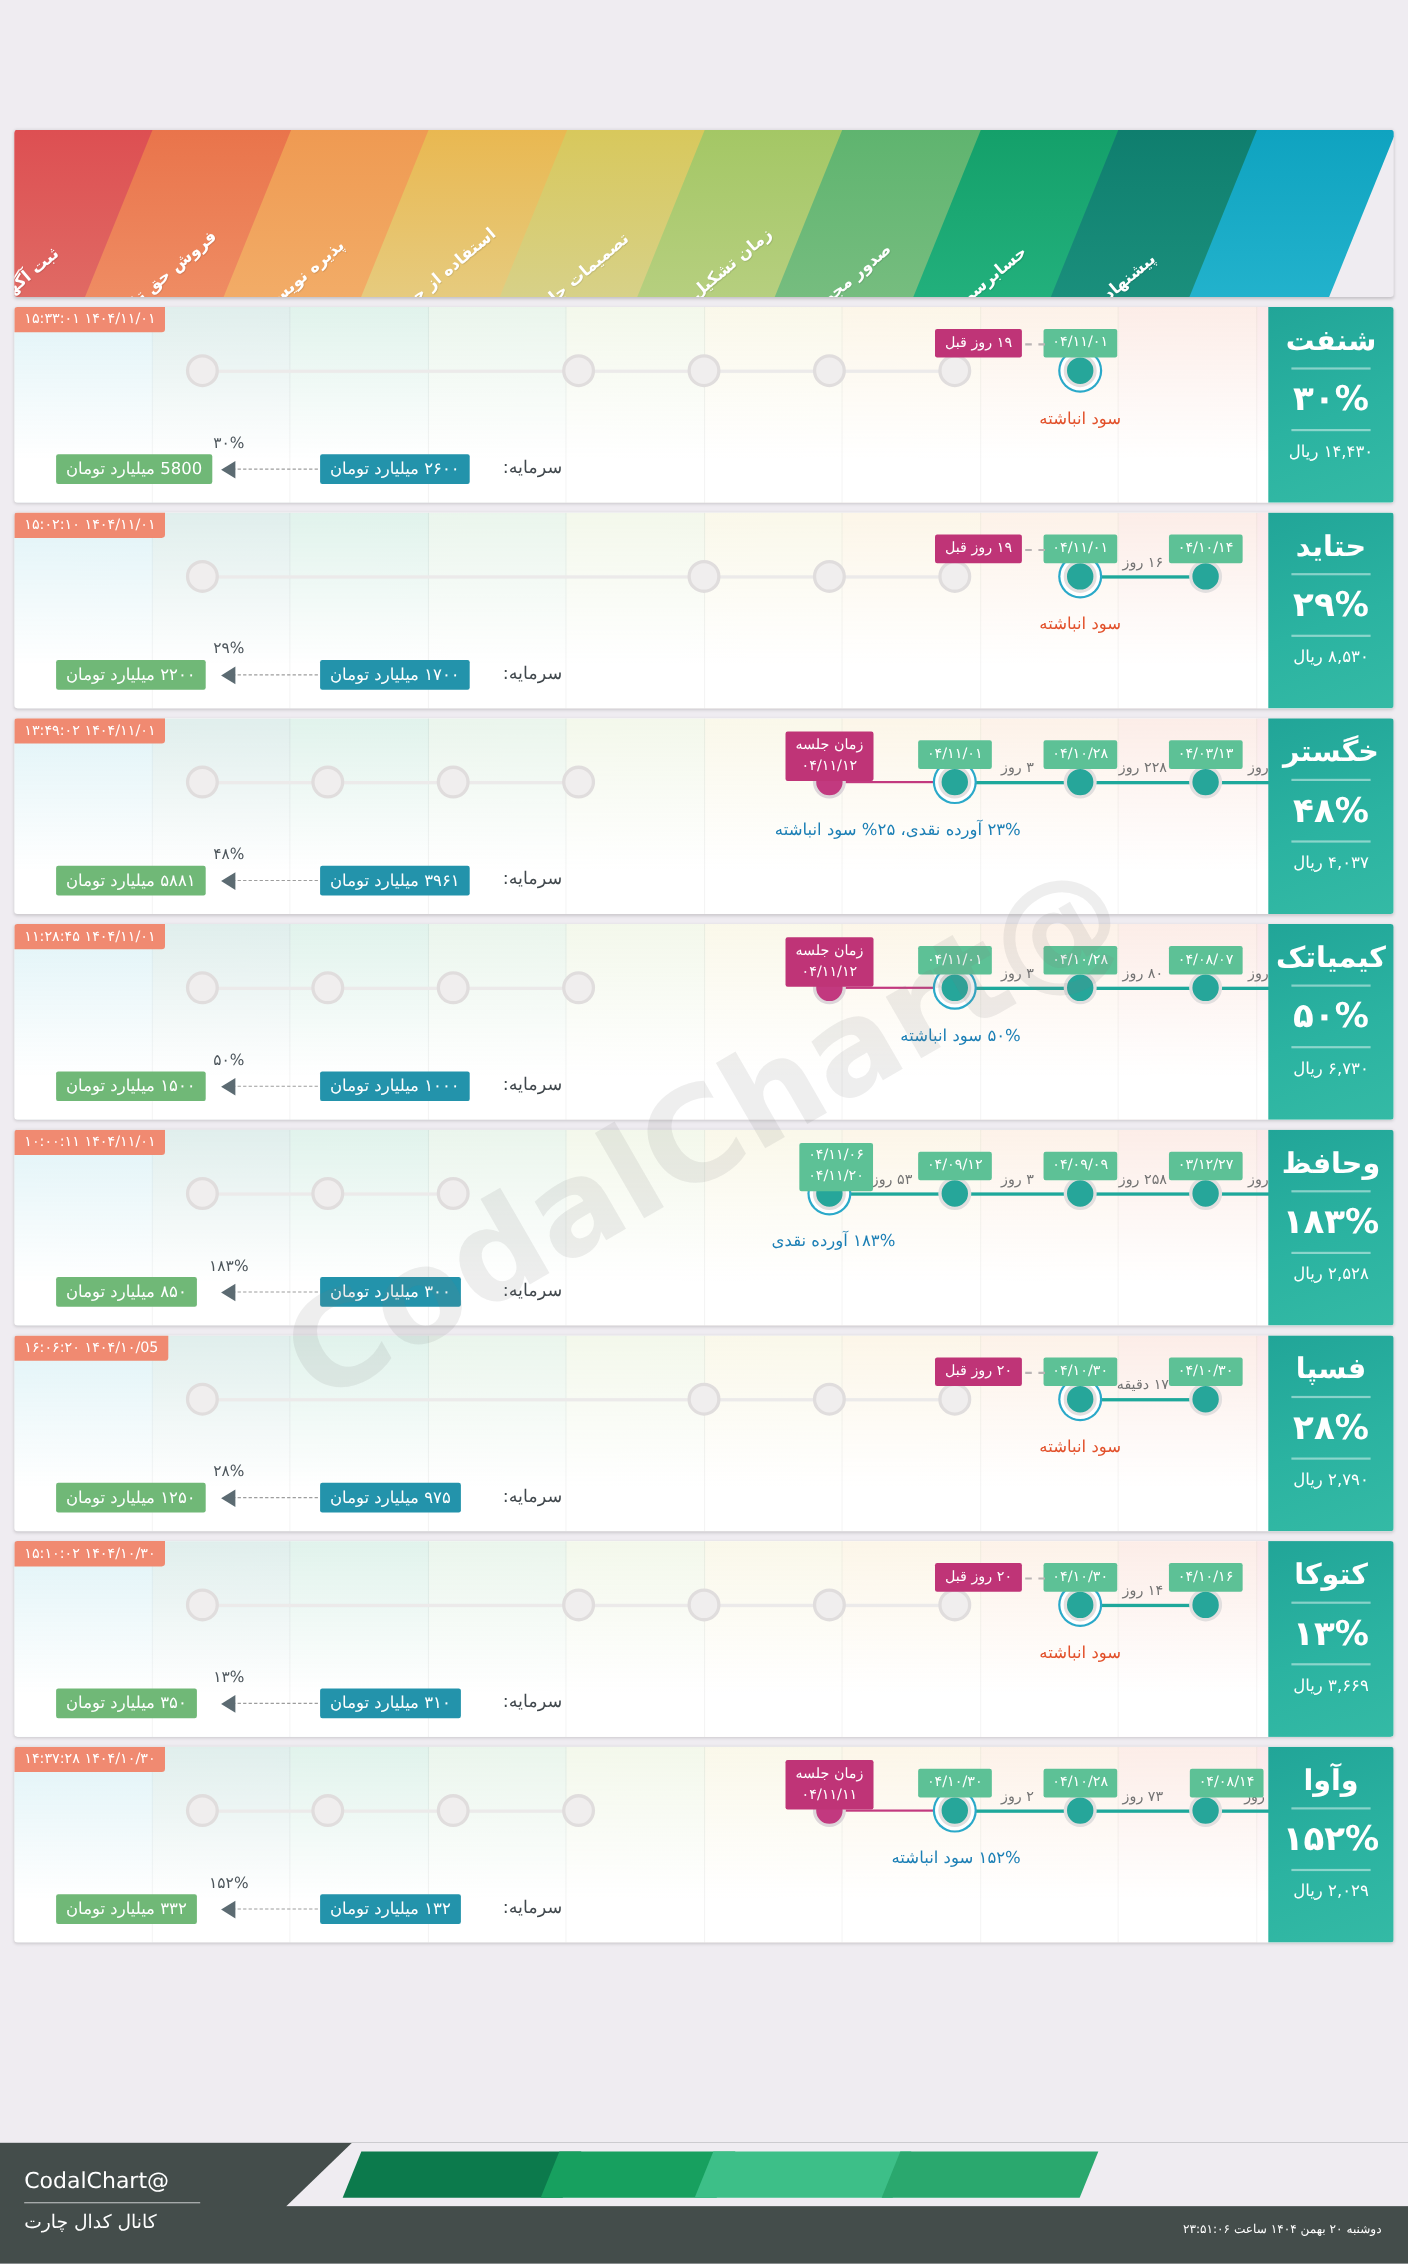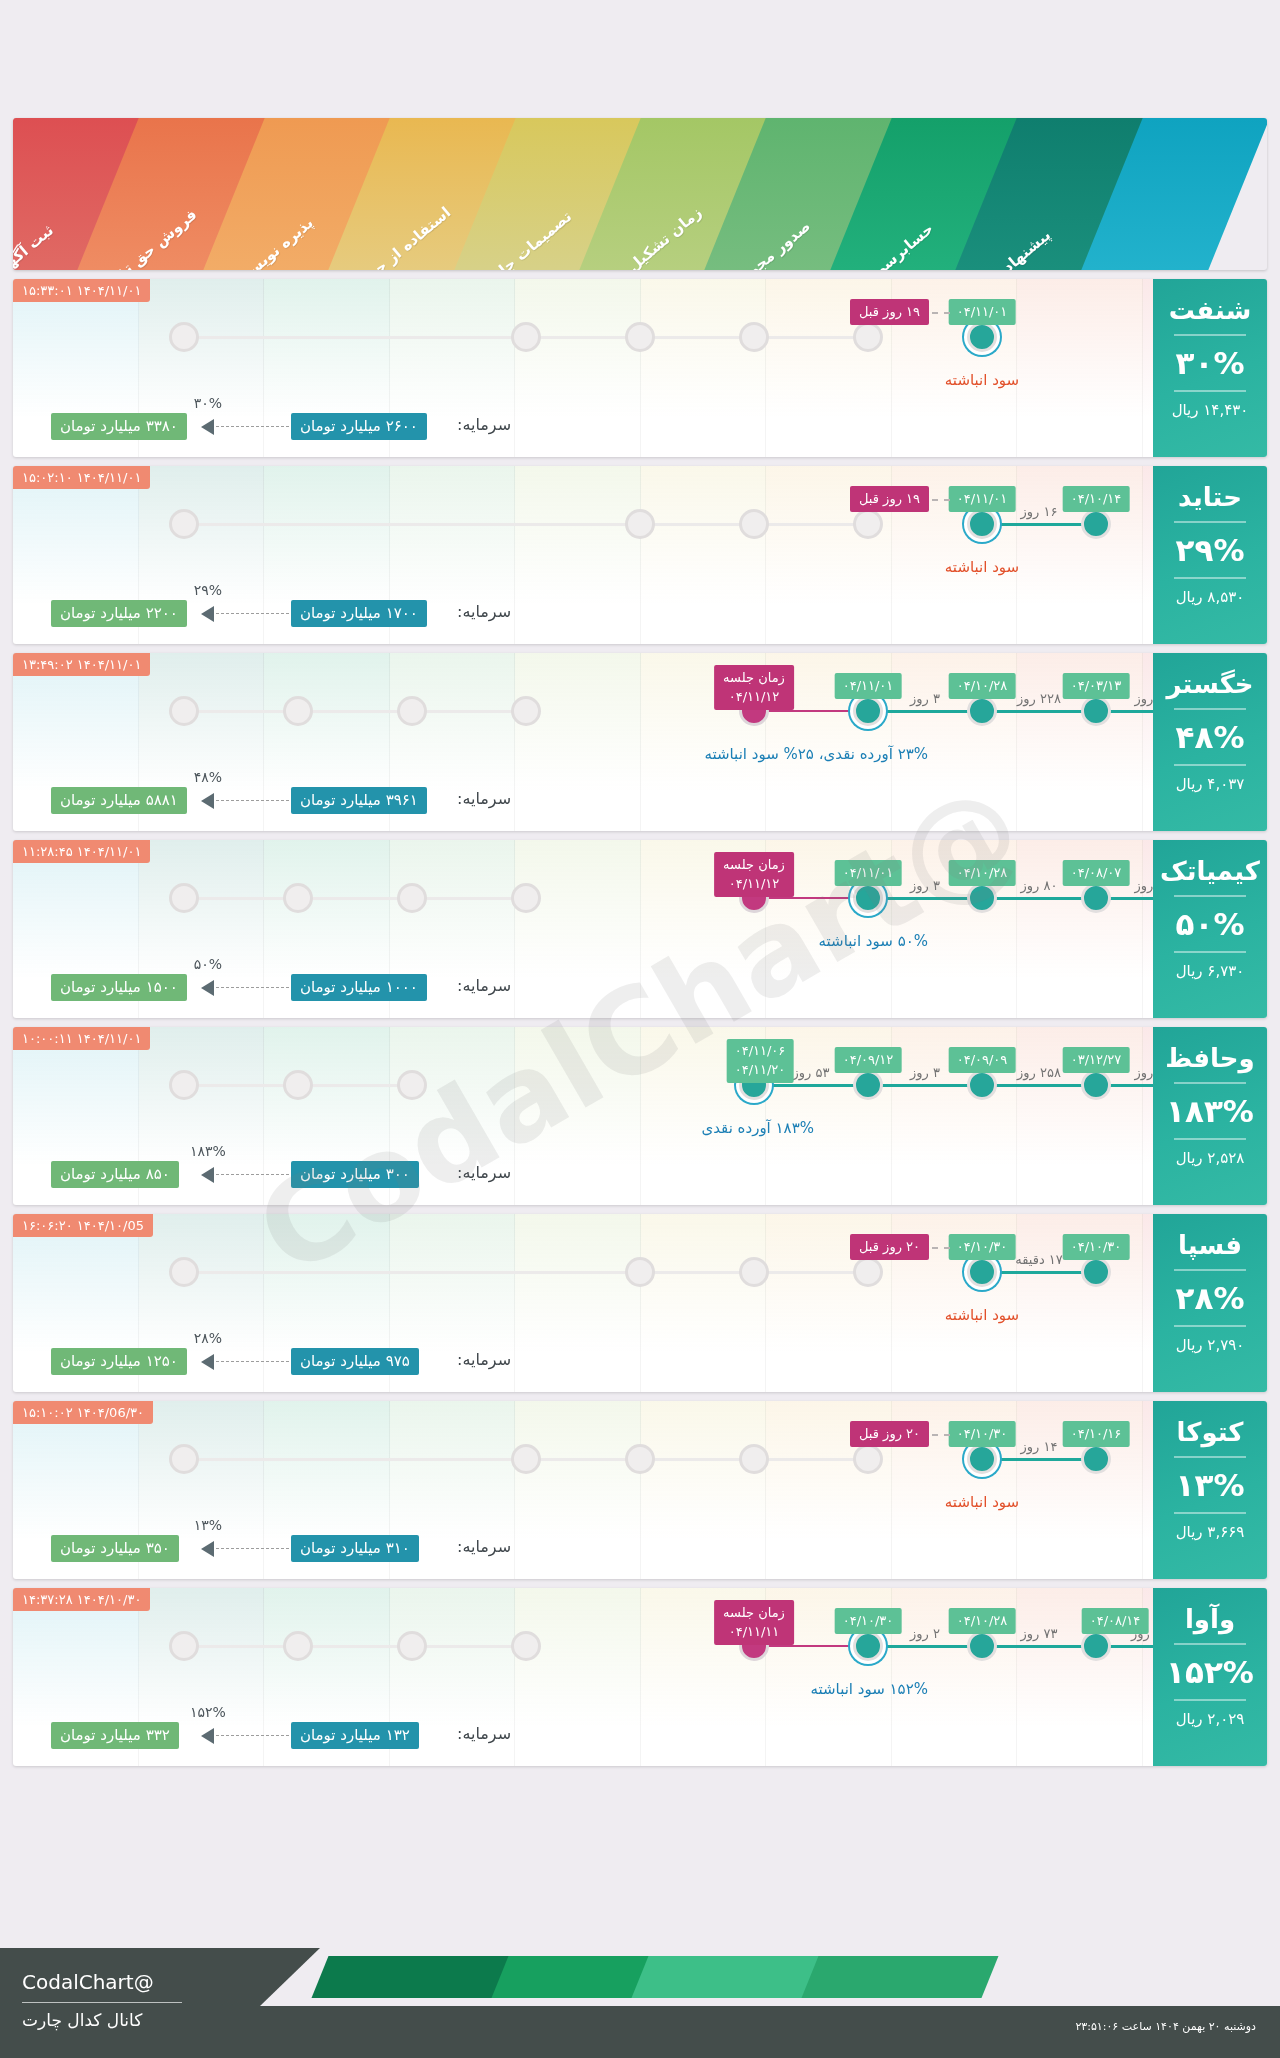--- a/index.html
+++ b/index.html
@@ -226,21 +226,21 @@
             <div class="node empty" style="left: 840px;"></div>
             <div class="node current" style="left: 954px;"></div>
             <div class="dbadge" style="left: 969px; transform: translateX(-50%);">۰۴/۱۱/۰۱</div>
             <div class="agobadge" style="left: 837px;">۱۹ روز قبل</div>
             <div class="agoline" style="left: 919px; width: 18px;"></div>
             <div class="note accum" style="left: 969px; transform: translateX(-50%);">سود انباشته</div>
           </div>
           <div class="cap">
             <div class="lbl" style="left: 444px;">سرمایه:</div>
             <div class="from" style="left: 278px;">۲۶۰۰ میلیارد تومان</div>
-            <div class="to" style="left: 38px;">۳۳۸۰ میلیارد تومان</div>
+            <div class="to" style="left: 38px;">5800 میلیارد تومان</div>
             <div class="dash" style="left: 198px; width: 78px;"></div>
             <div class="arrow" style="left: 188px; border-left: none; border-right: 13px solid rgb(92, 107, 114);"></div>
             <div class="pct" style="left: 195px; transform: translateX(-50%);">۳۰%</div>
           </div>
           <div class="card" style="left: auto; right: 0px;">
             <div class="nm">شنفت</div>
             <div class="hr"></div>
             <div class="pc">۳۰%</div>
             <div class="hr"></div>
             <div class="pr">۱۴,۴۳۰ ریال</div>
@@ -518,21 +518,21 @@
             <div class="gcell" style="background: linear-gradient(rgba(233, 116, 75, 0.13) 0%, rgba(233, 116, 75, 0) 78%);"></div>
             <div class="gcell" style="background: linear-gradient(rgba(239, 154, 82, 0.13) 0%, rgba(239, 154, 82, 0) 78%);"></div>
             <div class="gcell" style="background: linear-gradient(rgba(233, 184, 81, 0.13) 0%, rgba(233, 184, 81, 0) 78%);"></div>
             <div class="gcell" style="background: linear-gradient(rgba(216, 200, 92, 0.13) 0%, rgba(216, 200, 92, 0) 78%);"></div>
             <div class="gcell" style="background: linear-gradient(rgba(164, 199, 101, 0.13) 0%, rgba(164, 199, 101, 0) 78%);"></div>
             <div class="gcell" style="background: linear-gradient(rgba(95, 180, 111, 0.13) 0%, rgba(95, 180, 111, 0) 78%);"></div>
             <div class="gcell" style="background: linear-gradient(rgba(20, 160, 106, 0.13) 0%, rgba(20, 160, 106, 0) 78%);"></div>
             <div class="gcell" style="background: linear-gradient(rgba(15, 126, 110, 0.13) 0%, rgba(15, 126, 110, 0) 78%);"></div>
             <div class="gcell" style="background: linear-gradient(rgba(15, 163, 192, 0.13) 0%, rgba(15, 163, 192, 0) 78%);"></div>
           </div>
-          <div class="tsbadge" style="background: rgb(240, 138, 113); right: auto; left: 0px; border-bottom-left-radius: 0px; border-bottom-right-radius: 3px;">۱۴۰۴/06/۳۰ ۱۵:۱۰:۰۲</div>
+          <div class="tsbadge" style="background: rgb(240, 138, 113); right: auto; left: 0px; border-bottom-left-radius: 0px; border-bottom-right-radius: 3px;">۱۴۰۴/۱۰/۳۰ ۱۵:۱۰:۰۲</div>
           <div class="track">
             <div class="seg-line grey" style="left: 171px; width: 684px;"></div>
             <div class="seg-line" style="left: 969px; width: 114px;"></div>
             <div class="seg-days" style="left: 969px; width: 114px;">۱۴ روز</div>
             <div class="node empty" style="left: 156px;"></div>
             <div class="node empty" style="left: 498px;"></div>
             <div class="node empty" style="left: 612px;"></div>
             <div class="node empty" style="left: 726px;"></div>
             <div class="node empty" style="left: 840px;"></div>
             <div class="node current" style="left: 954px;"></div>

